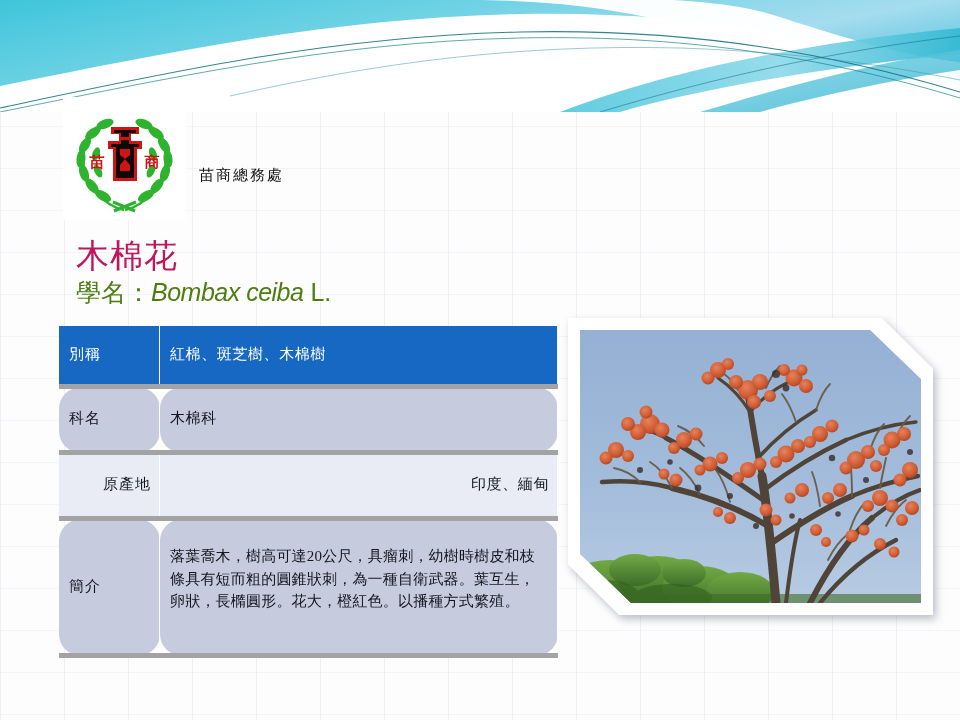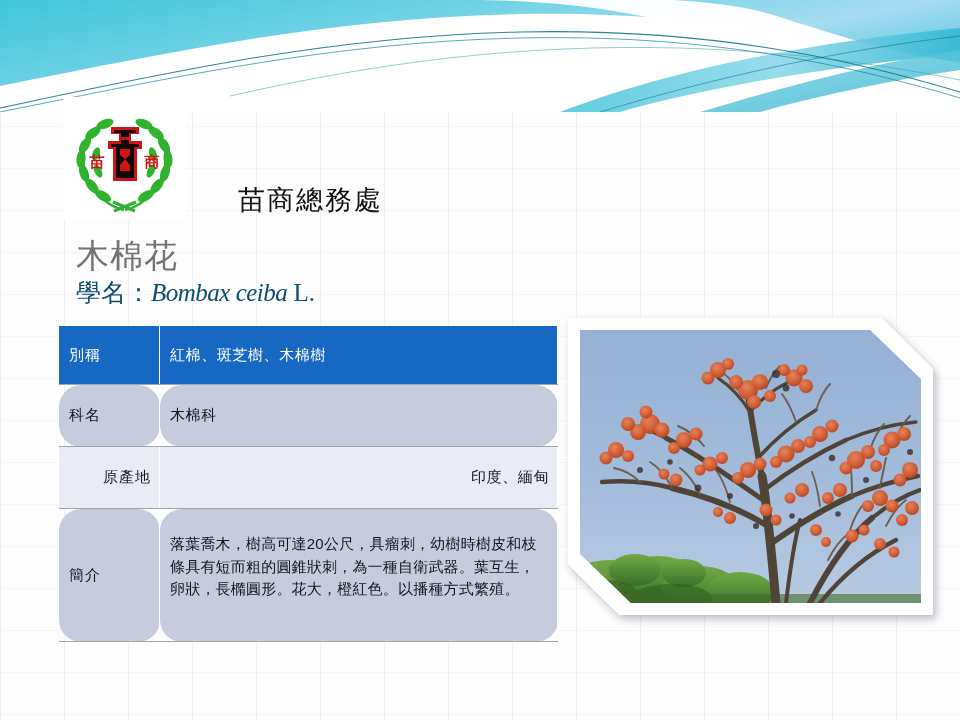--- a/index.html
+++ b/index.html
@@ -38,59 +38,58 @@
 
   
   #logo{
     position:absolute;left:63px;top:97px;
     width:123px;height:123px;
     background:#ffffff;
   }
   #logo svg{display:block;width:123px;height:123px;}
 
   #org-name{
-    position:absolute;left:199px;top:182px;
-    font-size:27px;letter-spacing:2px;color:#111;
+    position:absolute;left:199px;top:166px;
+    font-size:15px;letter-spacing:2px;color:#111;
     font-family:"Liberation Serif","DejaVu Serif",serif;
     white-space:nowrap;
-    margin-left:39px;
   }
 
   
   #plant-title{
     position:absolute;left:76px;top:234px;
-    font-size:33px;color:#737373;letter-spacing:1px;
+    font-size:33px;color:#be185d;letter-spacing:1px;
     font-family:"DejaVu Sans","Liberation Sans",sans-serif;
     white-space:nowrap;
   }
   #sci-line{
     position:absolute;left:76px;top:276px;
-    font-size:25px;color:#0c4a6e;
-    font-family:Liberation Serif, serif;
+    font-size:25px;color:#4d7c0f;
+    font-family:Liberation Sans, sans-serif;
     white-space:nowrap;
   }
   #sci-line .sci-label{font-style:normal;}
   #sci-line .sci-genus{font-style:italic;letter-spacing:-.5px;}
   #sci-line .sci-auth{font-style:normal;}
 
   
   #info-table{
     position:absolute;left:59px;top:326px;
     width:499px;
     border-collapse:collapse;
     table-layout:fixed;
     box-shadow:0 0 0 0 transparent;
   }
   #info-table td{
     padding:6px 8px 7px 10px;
     font-size:15px;line-height:1.42;
     color:#12161f;
     vertical-align:middle;
-    font-family:Liberation Sans, sans-serif;
-    border-bottom:1px solid #a3a3a3;
+    font-family:Liberation Serif, serif;
+    border-bottom:5px solid #a3a3a3;
     border-right:1px solid #ffffff;
   }
   #info-table td.key{width:82px;white-space:nowrap;letter-spacing:1px;}
   #info-table tr.hdr td{
     background:#1668c3;color:#ffffff;height:45px;
   }
   #info-table tr.alt-dark td{background:#c6ccdd;border-radius:22px;}
   #info-table tr.alt-light td{background:#e9ecf5;}
   #info-table tr.r-name td{height:48px;}
   #info-table tr.r-origin td{height:48px;text-align:right;}

